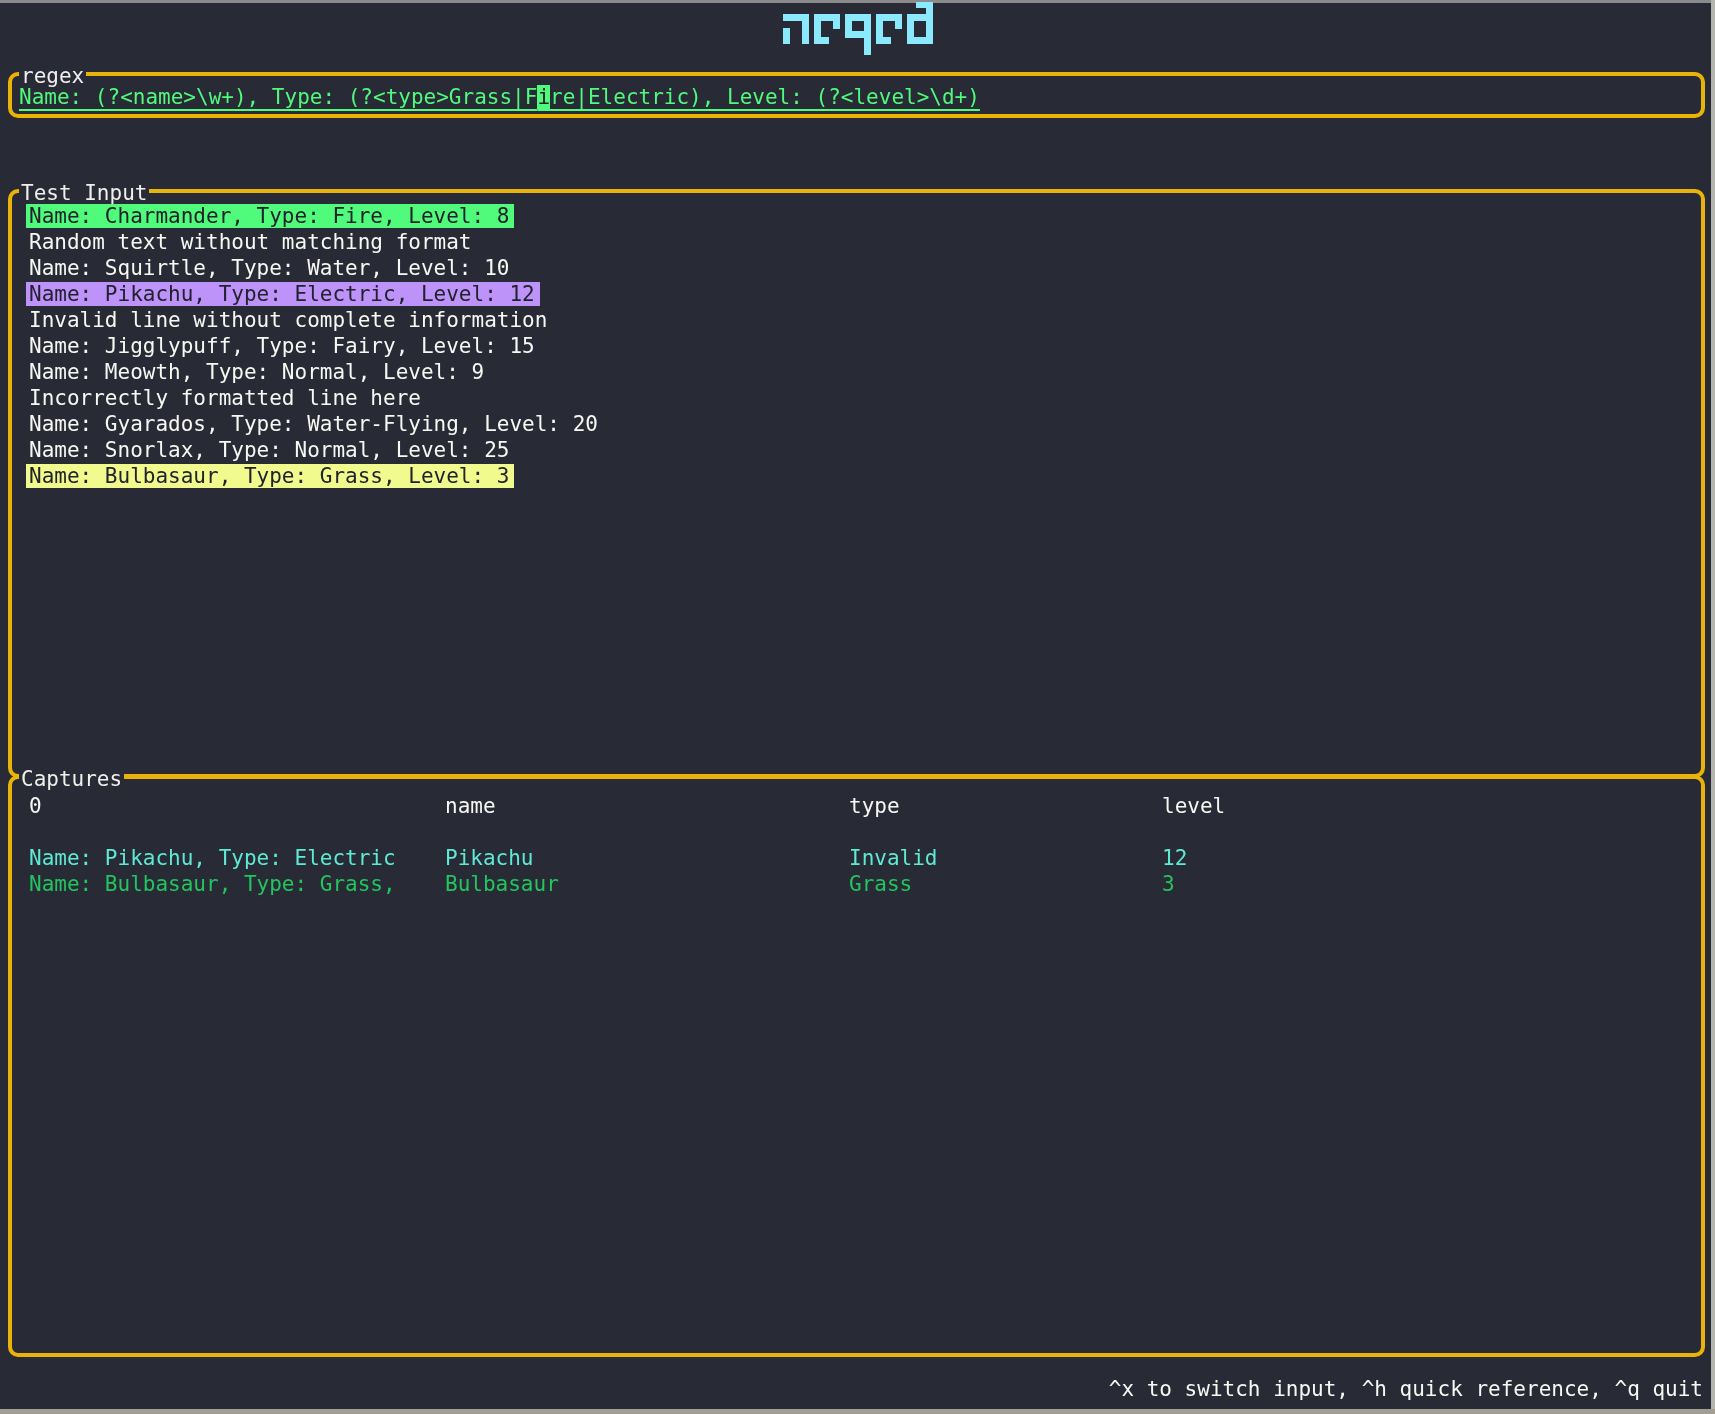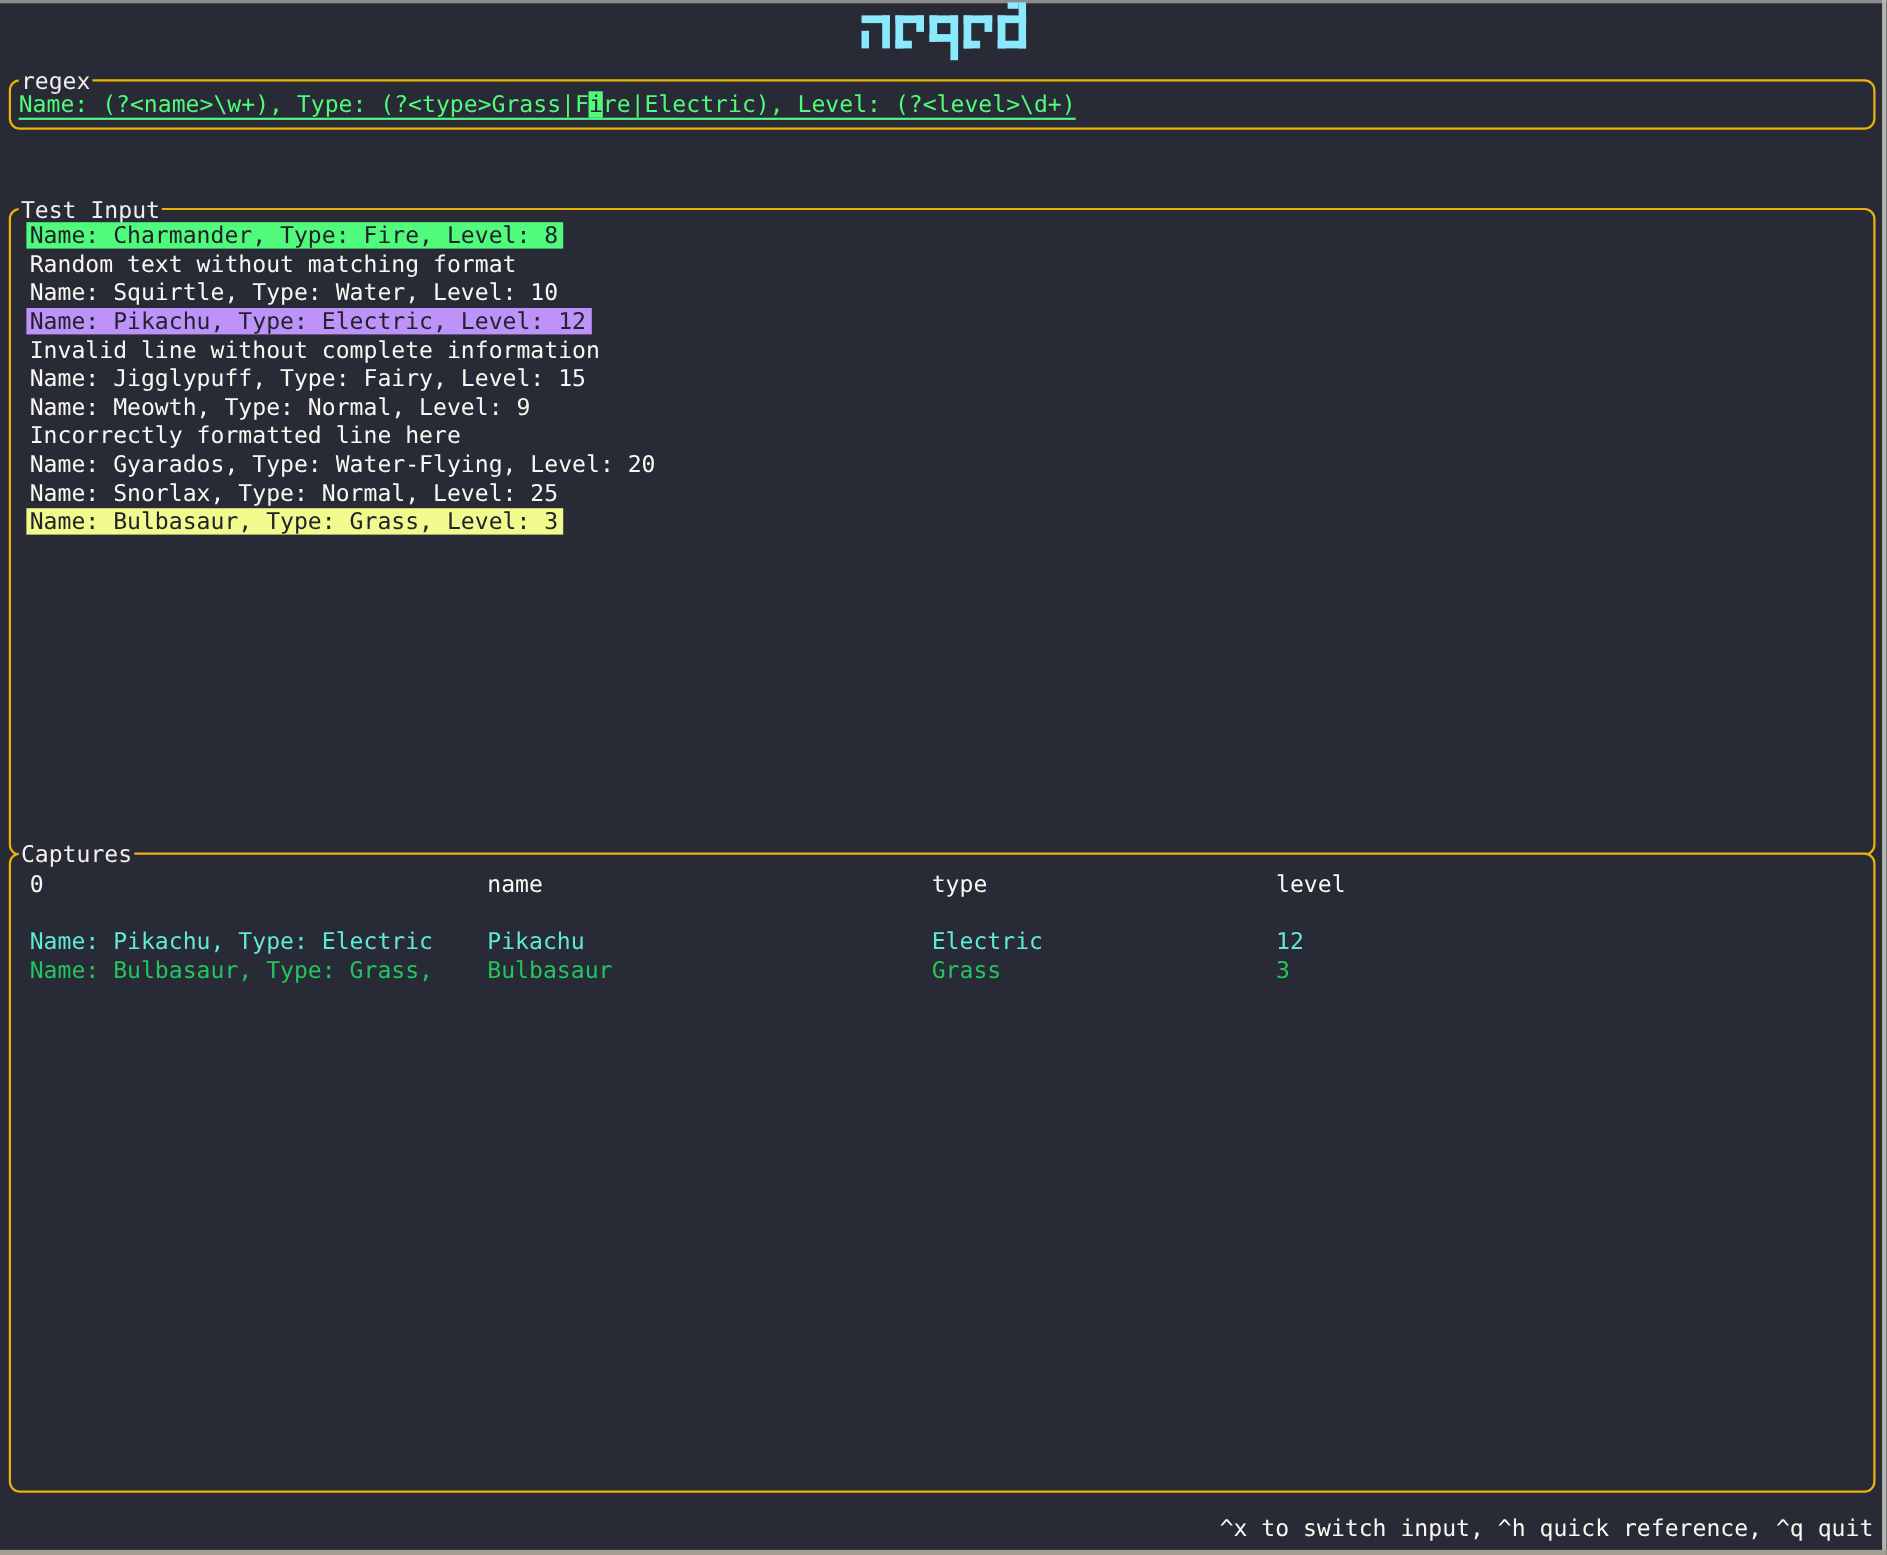--- a/index.html
+++ b/index.html
@@ -16,21 +16,21 @@
   .edge { position:absolute; background:#9b9b94; }
   .edge-top { top:0; left:0; width:1715px; height:3px; background:#8b8b8b; }
   .edge-right { top:0; right:0; width:4px; height:1414px; background:#b5b5af; }
   .edge-bottom { bottom:0; left:0; width:1715px; height:5px; background:#a49e92; }
 
   .logo-wrap { position:absolute; top:2px; left:0; width:1715px; text-align:center; }
   .logo-wrap svg { display:inline-block; }
 
   .panel {
     position:absolute; left:8px; width:1697px;
-    border:2px solid #eab308; border-radius:10px;
+    border:4px solid #eab308; border-radius:10px;
     background:#282a36;
   }
   .panel-label {
     position:absolute; top:-13px; left:7px;
     background:#282a36; padding:0 2px;
     color:#f0efec; white-space:pre;
   }
   #regex-panel { top:72px; height:46px; }
   #test-input-panel { top:153px; height:589px;margin-top:36px; }
   #captures-panel { top:775px; height:582px; }
@@ -136,19 +136,19 @@
   <span class="panel-label">Captures</span>
   <div class="cap-grid">
     <div class="cap-row cap-header">
       <div>0</div>
       <div>name</div>
       <div>type</div>
       <div>level</div>
     </div>
     <div class="cap-blank"></div>
     <div>
-        <div class="cap-row c-purple"><div>Name: Pikachu, Type: Electric</div><div>Pikachu</div><div>Electric</div><div>12</div></div>
+        <div class="cap-row c-purple"><div>Name: Pikachu, Type: Electric</div><div>Pikachu</div><div>Invalid</div><div>12</div></div>
         <div class="cap-row c-yellow"><div>Name: Bulbasaur, Type: Grass,</div><div>Bulbasaur</div><div>Grass</div><div>3</div></div>
       </div>
   </div>
 </div>
 
 <div class="status-bar">^x to switch input, ^h quick reference, ^q quit</div>
 
 </body></html>

